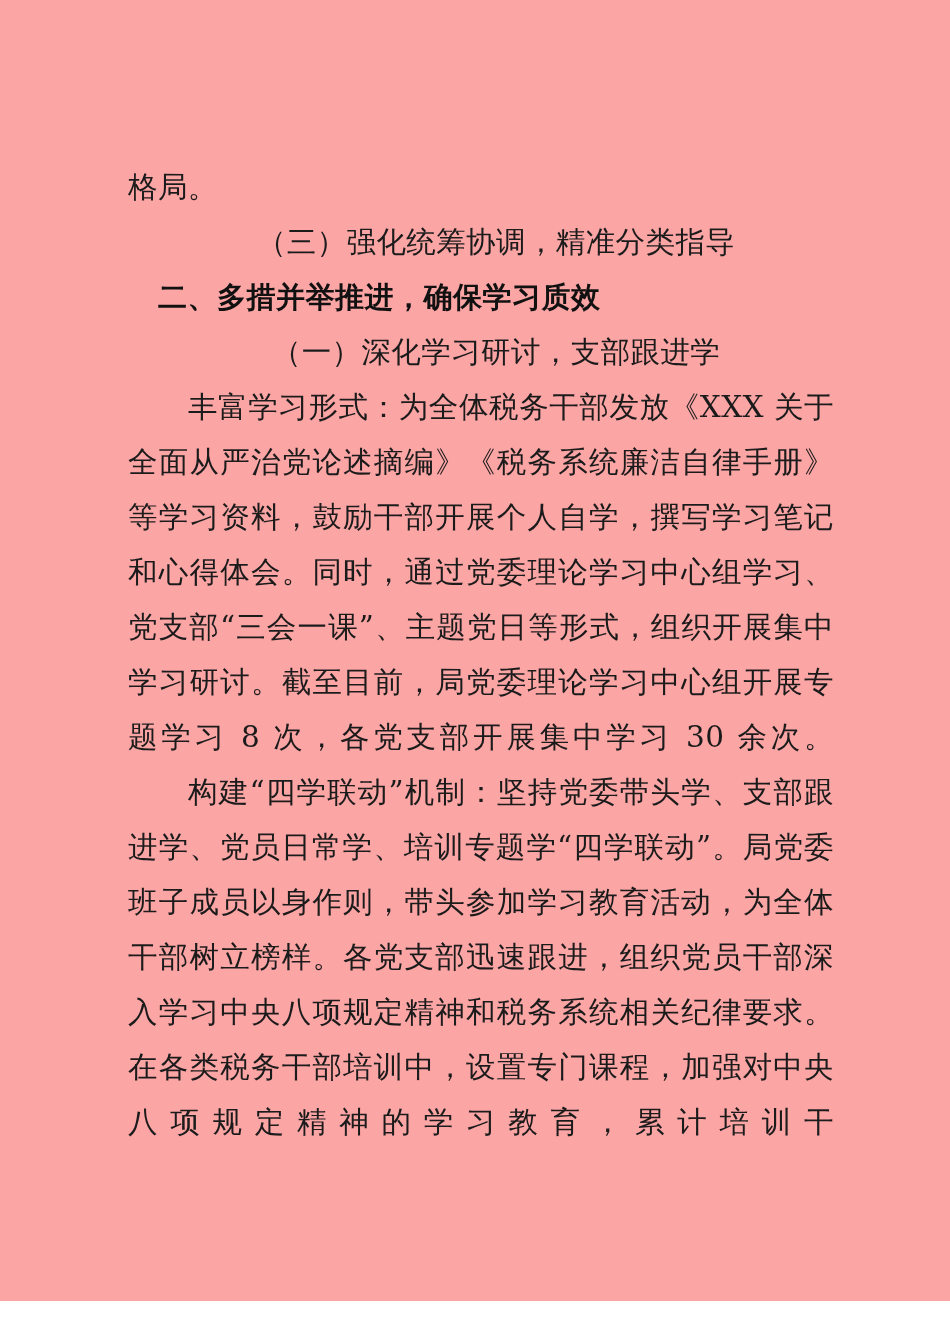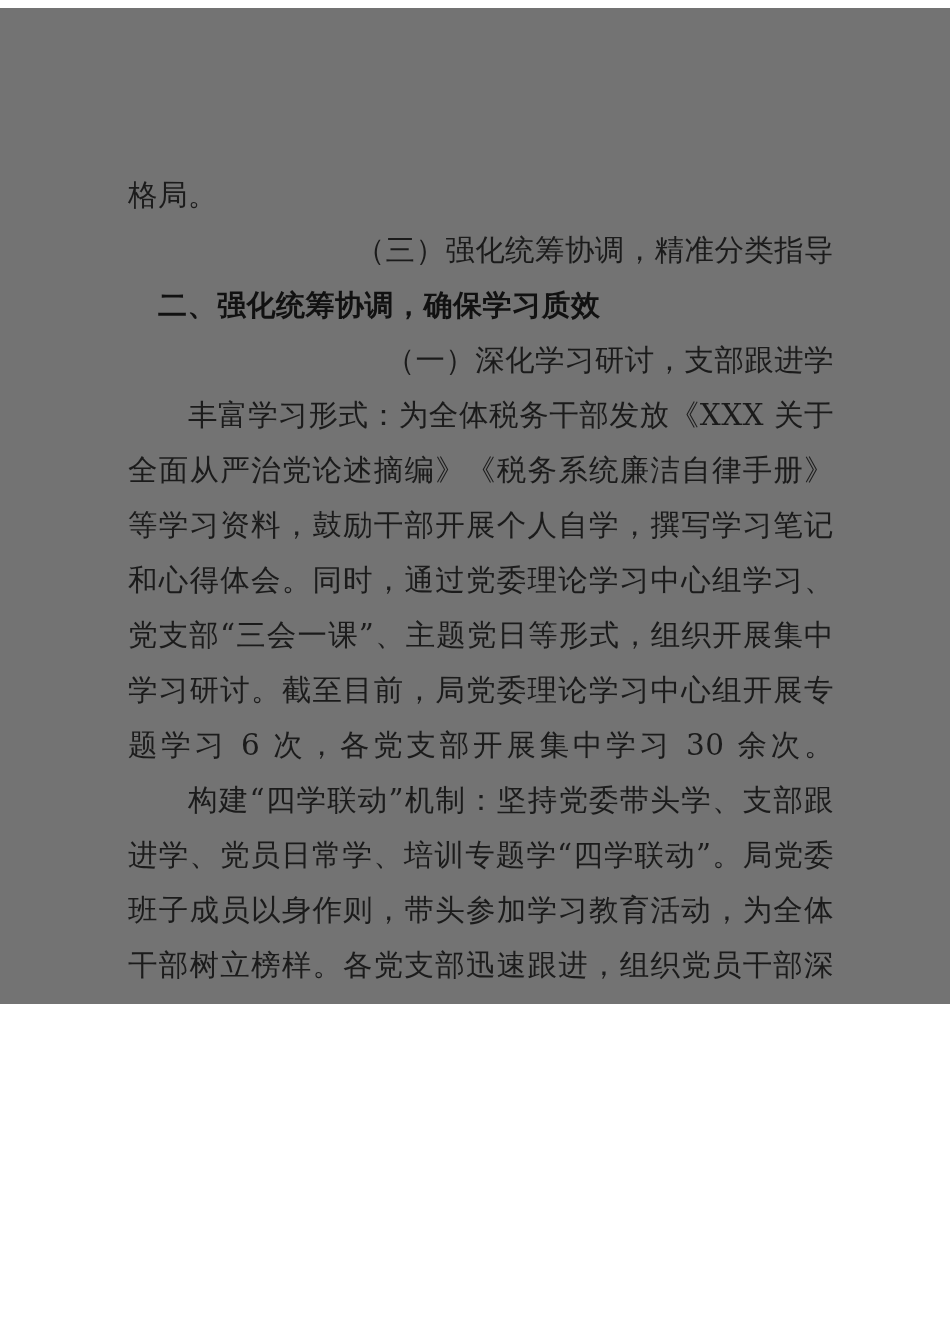--- a/index.html
+++ b/index.html
@@ -5,25 +5,24 @@
 <style>
   html, body {
     margin: 0;
     padding: 0;
     background: #ffffff;
   }
 
   .page {
     position: relative;
     width: 950px;
-    height: 996px;
-    background: #737373;
+    height: 1301px;
+    background: #fca5a5;
     overflow: hidden;
     box-sizing: border-box;
-    margin-top: 8px;
   }
 
   .text-column {
     position: absolute;
     left: 128px;
     top: 160px;
     width: 706px;
   }
 
   
@@ -52,21 +51,21 @@
 
   
   .subheading {
     font-family: "DejaVu Serif", "Liberation Serif", serif;
     font-size: 29.5px;
     line-height: 55px;
     color: #1b1b1b;
     margin: 0;
     text-indent: 30px;
     letter-spacing: 0.4px;
-    text-align: right;
+    text-align: center;
   }
 
   
   .heading {
     font-family: "Liberation Sans", "DejaVu Sans", sans-serif;
     font-size: 29px;
     font-weight: bold;
     line-height: 55px;
     color: #111111;
     margin: 0;
@@ -88,22 +87,22 @@
 <body>
 
 <div class="page">
   <div class="text-column">
 
     <p class="para indent0">格局。</p>
 
     <p class="subheading">（三）强化统筹协调，精准分类指导</p>
 
 
-    <p class="heading">二、强化统筹协调，确保学习质效</p>
+    <p class="heading">二、多措并举推进，确保学习质效</p>
 
     <p class="subheading">（一）深化学习研讨，支部跟进学</p>
 
-    <p class="para indent2 justify-full">丰富学习形式：为全体税务干部发放《XXX 关于全面从严治党论述摘编》《税务系统廉洁自律手册》等学习资料，鼓励干部开展个人自学，撰写学习笔记和心得体会。同时，通过党委理论学习中心组学习、党支部“三会一课”、主题党日等形式，组织开展集中学习研讨。截至目前，局党委理论学习中心组开展专题学习 6 次，各党支部开展集中学习 30 余次。</p>
+    <p class="para indent2 justify-full">丰富学习形式：为全体税务干部发放《XXX 关于全面从严治党论述摘编》《税务系统廉洁自律手册》等学习资料，鼓励干部开展个人自学，撰写学习笔记和心得体会。同时，通过党委理论学习中心组学习、党支部“三会一课”、主题党日等形式，组织开展集中学习研讨。截至目前，局党委理论学习中心组开展专题学习 8 次，各党支部开展集中学习 30 余次。</p>
 
     <p class="para indent2 truncated">构建“四学联动”机制：坚持党委带头学、支部跟进学、党员日常学、培训专题学“四学联动”。局党委班子成员以身作则，带头参加学习教育活动，为全体干部树立榜样。各党支部迅速跟进，组织党员干部深入学习中央八项规定精神和税务系统相关纪律要求。在各类税务干部培训中，设置专门课程，加强对中央八项规定精神的学习教育，累计培训干</p>
 
   </div>
 </div>
 
 </body></html>

